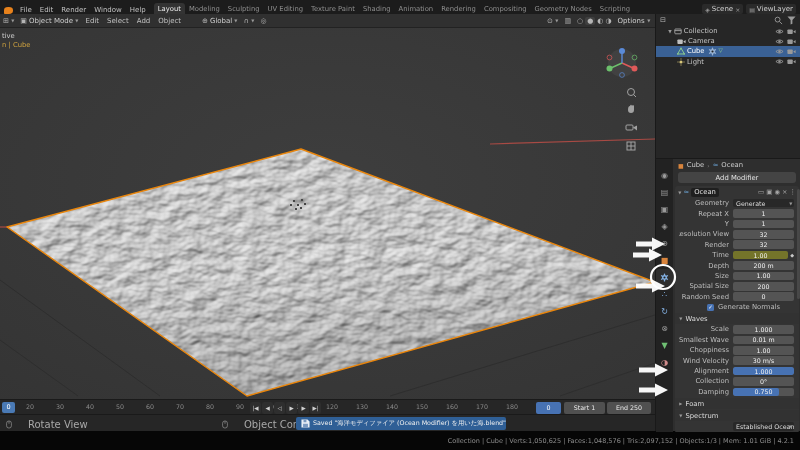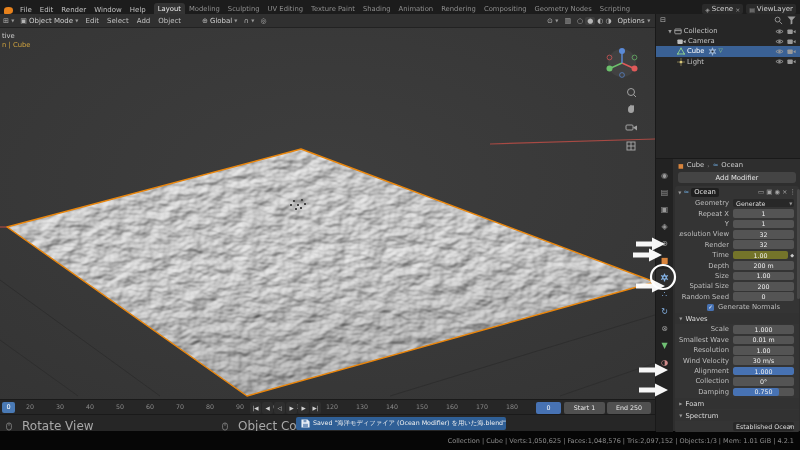--- a/index.html
+++ b/index.html
@@ -31,21 +31,21 @@
   .tick{position:absolute;top:3px;font-size:6.3px;color:#8a8a8a}
   #playhead{position:absolute;left:2px;top:1.5px;width:13px;height:11px;background:#4a7ab5;border-radius:2px;color:#fff;font-size:6.5px;display:flex;align-items:center;justify-content:center}
   #tl-controls{position:absolute;left:250px;top:1.5px;display:flex;gap:1px}
   .tlc{width:11px;height:12px;display:flex;align-items:center;justify-content:center;color:#d0d0d0;font-size:5.5px;background:#2e2e2e;border-radius:2px}
   .tl-field{position:absolute;top:1.5px;height:12px;border-radius:2px;display:flex;align-items:center;justify-content:center;gap:2px;font-size:6.3px;color:#ececec;background:#505050}
   #tl-frame{left:536px;width:25px;background:#4772b3;color:#fff}
   #tl-start{left:564px;width:41px}
   #tl-end{left:607px;width:44px}
   
   #sb{position:absolute;left:0;top:414px;width:655px;height:17px;background:#262626;border-top:1px solid #1a1a1a}
-  .hint{position:absolute;top:4px;display:flex;align-items:center;gap:10px;color:#a8a8a8;font-size:12px}
+  .hint{position:absolute;top:4px;display:flex;align-items:center;gap:16px;color:#a8a8a8;font-size:10px}
   #save-chip{position:absolute;left:296px;top:2px;height:13px;max-width:210px;background:#2f5f96;border-radius:2px;display:flex;align-items:center;gap:3px;padding:0 5px;color:#f0f0f0;font-size:6.3px;white-space:nowrap;overflow:hidden}
   
   #bb{position:absolute;left:0;top:431px;width:800px;height:19px;background:#060606;display:flex;align-items:center;justify-content:flex-end;padding-right:6px;font-size:6.5px;color:#8d8d8d}
   
   #outliner{position:absolute;left:655px;top:14px;width:145px;height:144px;background:#262626;border-left:1px solid #191919;overflow:hidden}
   #ol-head{display:flex;align-items:center;height:12px;padding:0 4px;gap:4px}
   .olrow{position:relative;display:flex;align-items:center;height:10.2px;font-size:6.8px;color:#c4c4c4;padding-right:4px;white-space:nowrap}
   .olrow.selected{background:#3a6195;color:#fff}
   .ol-caret{font-size:5px;color:#9a9a9a;margin-right:2px}
   .ol-toggles{margin-left:auto;display:flex;gap:3px;align-items:center}
@@ -576,21 +576,21 @@
               <span class="vtxt">1.000</span>
             </div>
           </div>
           <div class="prow">
             <span class="plabel">Smallest Wave</span>
             <div class="pwidget">
               <span class="vtxt">0.01 m</span>
             </div>
           </div>
           <div class="prow">
-            <span class="plabel">Resolution</span>
+            <span class="plabel">Choppiness</span>
             <div class="pwidget">
               <span class="vtxt">1.00</span>
             </div>
           </div>
           <div class="prow">
             <span class="plabel">Wind Velocity</span>
             <div class="pwidget">
               <span class="vtxt">30 m/s</span>
             </div>
           </div>

